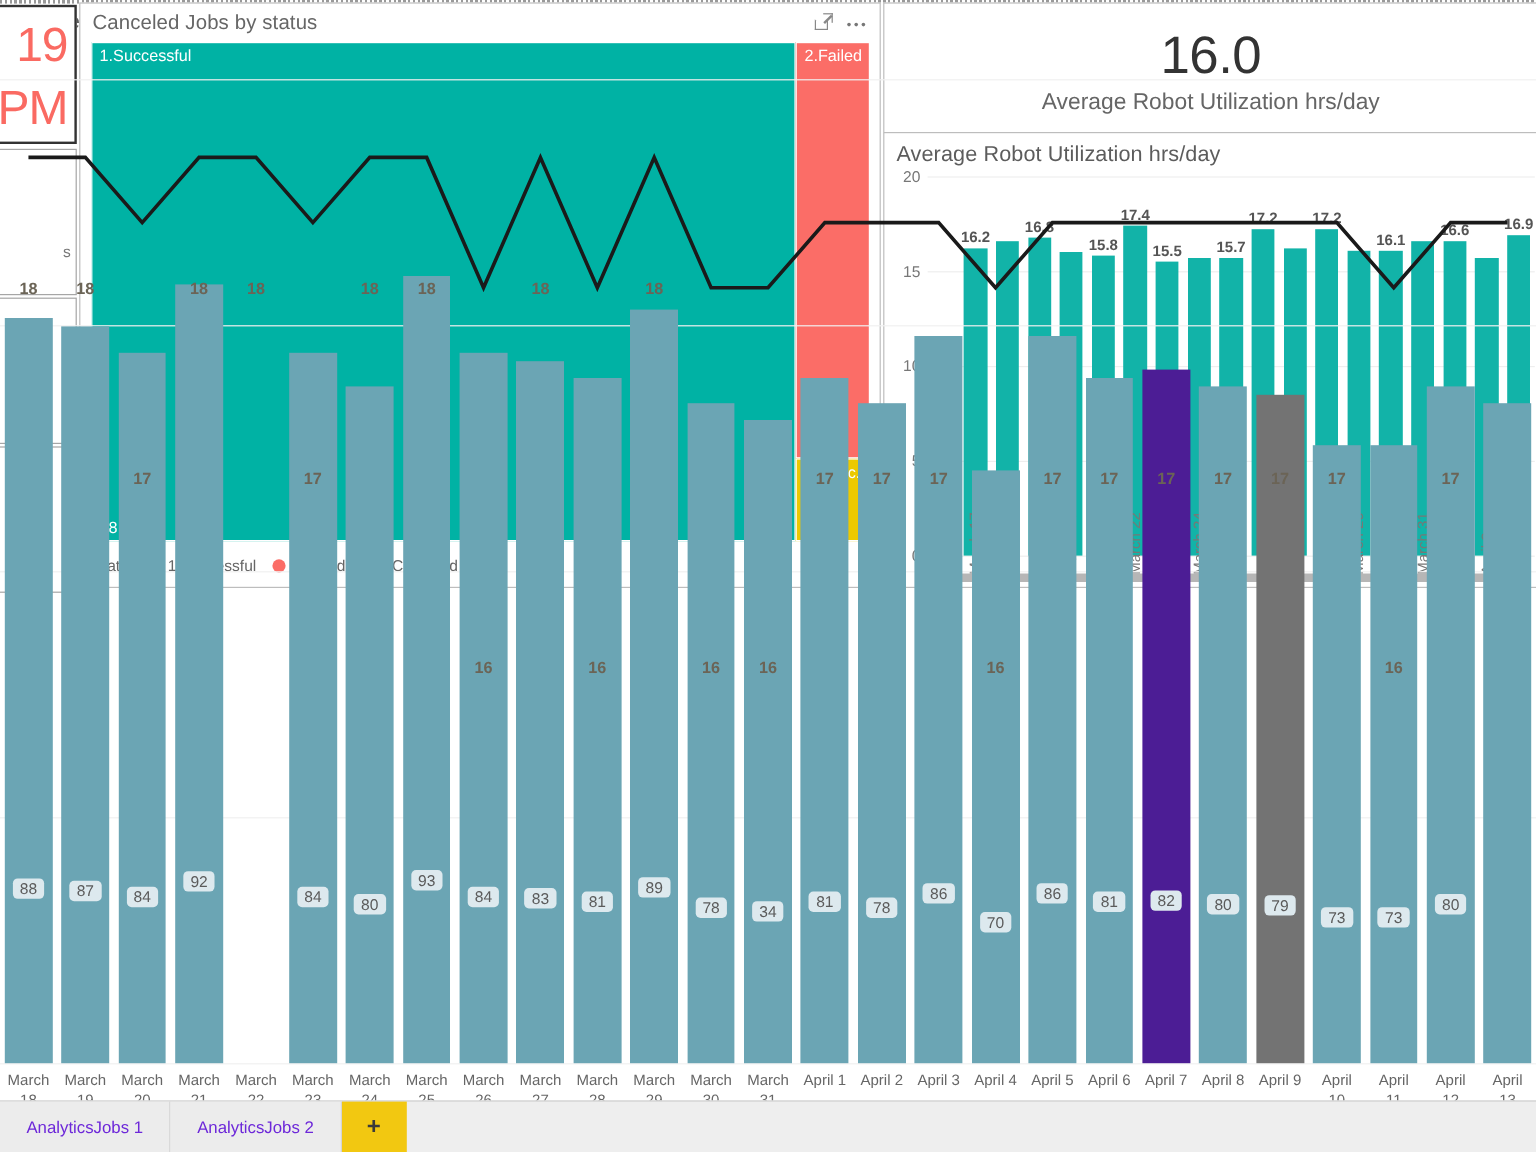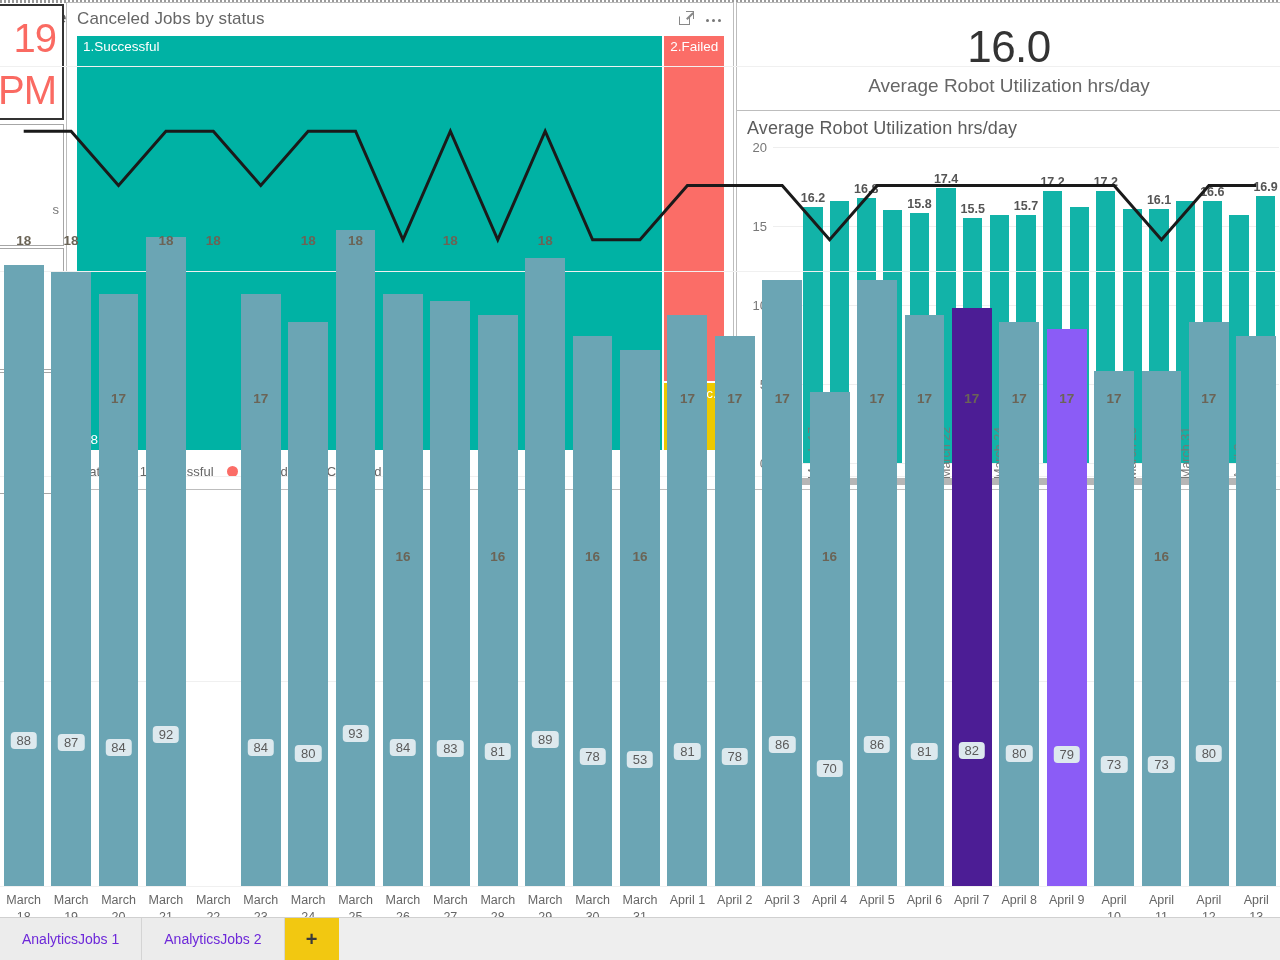--- a/index.html
+++ b/index.html
@@ -442,21 +442,21 @@
             <div class="c-linelab" style="top: calc(23.0769% - 22px);">18</div>
           </div>
           <div class="c-col">
             <div class="c-bar" style="height: 67.08%; background: rgb(107, 165, 180);">
               <div class="c-pill" style="bottom: 22%;">78</div>
             </div>
             <div class="c-linelab" style="top: calc(61.5385% - 22px);">16</div>
           </div>
           <div class="c-col">
             <div class="c-bar" style="height: 65.36%; background: rgb(107, 165, 180);">
-              <div class="c-pill" style="bottom: 22%;">53</div>
+              <div class="c-pill" style="bottom: 22%;">34</div>
             </div>
             <div class="c-linelab" style="top: calc(61.5385% - 22px);">16</div>
           </div>
           <div class="c-col">
             <div class="c-bar" style="height: 69.66%; background: rgb(107, 165, 180);">
               <div class="c-pill" style="bottom: 22%;">81</div>
             </div>
             <div class="c-linelab" style="top: calc(42.3077% - 22px);">17</div>
           </div>
           <div class="c-col">
@@ -495,21 +495,21 @@
             </div>
             <div class="c-linelab" style="top: calc(42.3077% - 22px);">17</div>
           </div>
           <div class="c-col">
             <div class="c-bar" style="height: 68.8%; background: rgb(107, 165, 180);">
               <div class="c-pill" style="bottom: 22%;">80</div>
             </div>
             <div class="c-linelab" style="top: calc(42.3077% - 22px);">17</div>
           </div>
           <div class="c-col">
-            <div class="c-bar" style="height: 67.94%; background: #8b5cf6;">
+            <div class="c-bar" style="height: 67.94%; background: #737373;">
               <div class="c-pill" style="bottom: 22%;">79</div>
             </div>
             <div class="c-linelab" style="top: calc(42.3077% - 22px);">17</div>
           </div>
           <div class="c-col">
             <div class="c-bar" style="height: 62.78%; background: rgb(107, 165, 180);">
               <div class="c-pill" style="bottom: 22%;">73</div>
             </div>
             <div class="c-linelab" style="top: calc(42.3077% - 22px);">17</div>
           </div>

